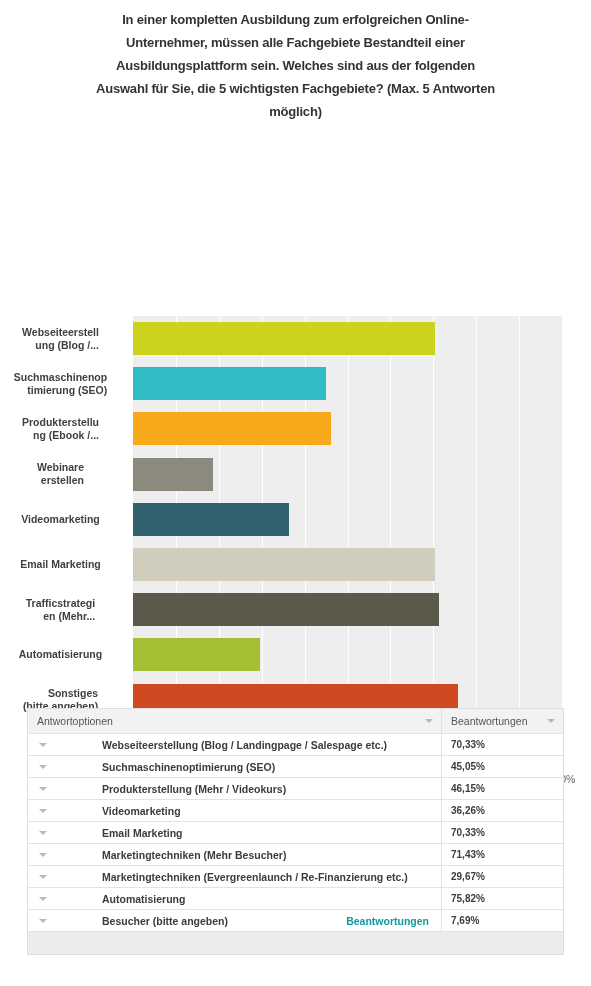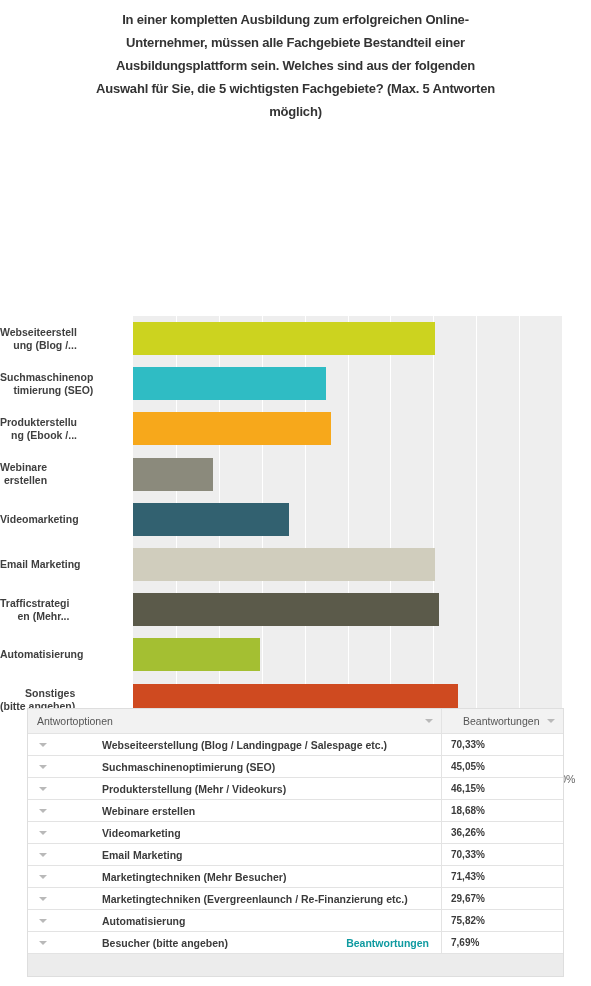--- a/index.html
+++ b/index.html
@@ -74,21 +74,21 @@
     position: absolute;
     left: 0;
     top: 193px;
     width: 127px;
     height: 452px;
   }
   .cat-label {
     height: 45.2px;
     display: flex;
     align-items: center;
-    justify-content: flex-start;
+    justify-content: center;
     text-align: right;
     font-size: 10.5px;
     font-weight: bold;
     color: #3f3f3f;
     line-height: 13px;
     padding-right: 6px;
     box-sizing: border-box;
   }
   .x-axis {
     position: absolute;
@@ -118,21 +118,20 @@
     background: #ffffff;
   }
   .t-row {
     display: flex;
     border-bottom: 1px solid #e3e3e3;
     box-sizing: border-box;
   }
   .t-head {
     background: #f2f2f2;
     height: 25px;
-    gap: 12px;
   }
   .t-head .t-c1, .t-head .t-c2 {
     font-size: 10.5px;
     font-weight: normal;
     color: #555555;
     display: flex;
     align-items: center;
   }
   .t-c1 {
     width: 414px;
@@ -331,29 +330,20 @@
           </span>
           <span>Produkterstellung (Mehr / Videokurs)</span>
         </div>
         <div class="t-c2">46,15%</div>
       </div>
       <div class="t-row t-body-row">
         <div class="t-c1">
           <span class="row-caret">
             <span class="caret"></span>
           </span>
-          <span>Webinare erstellen</span>
-        </div>
-        <div class="t-c2">18,68%</div>
-      </div>
-      <div class="t-row t-body-row">
-        <div class="t-c1">
-          <span class="row-caret">
-            <span class="caret"></span>
-          </span>
           <span>Videomarketing</span>
         </div>
         <div class="t-c2">36,26%</div>
       </div>
       <div class="t-row t-body-row">
         <div class="t-c1">
           <span class="row-caret">
             <span class="caret"></span>
           </span>
           <span>Email Marketing</span>

